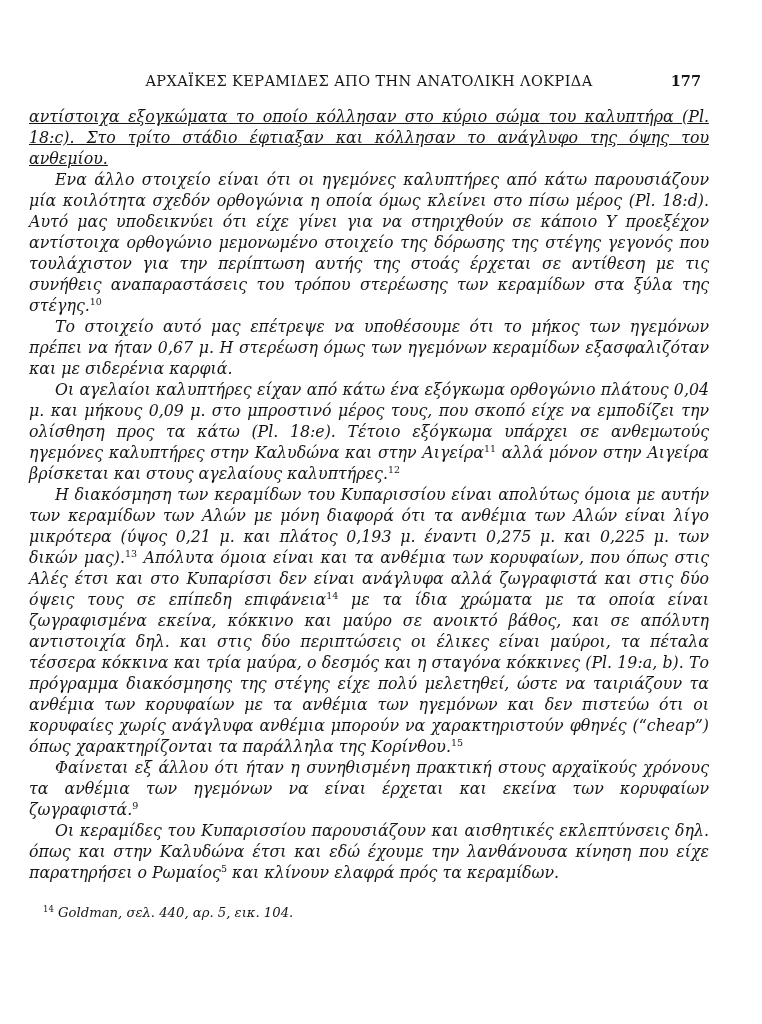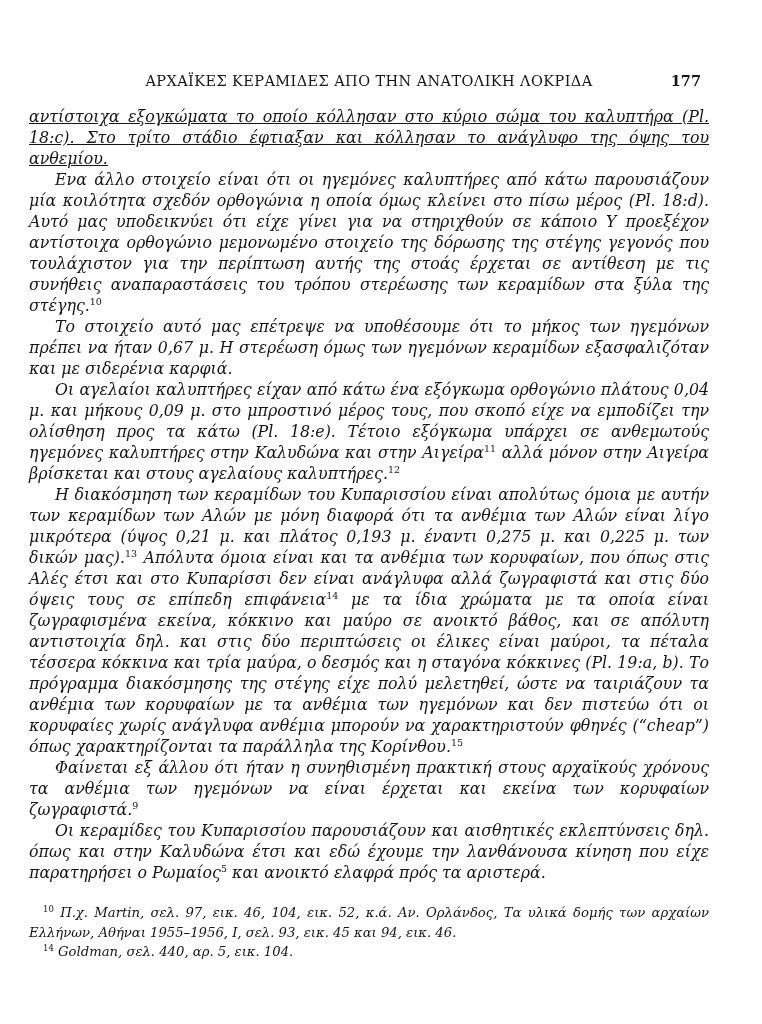--- a/index.html
+++ b/index.html
@@ -86,23 +86,22 @@
     <p><span>Ενα άλλο στοιχείο είναι ότι οι ηγεμόνες καλυπτήρες από κάτω παρουσιάζουν μία κοιλότητα σχεδόν ορθογώνια η οποία όμως κλείνει στο πίσω μέρος (Pl. 18:d). Αυτό μας υποδεικνύει ότι είχε γίνει για να στηριχθούν σε κάποιο Υ προεξέχον αντίστοιχα ορθογώνιο μεμονωμένο στοιχείο της δόρωσης της στέγης γεγονός που τουλάχιστον για την περίπτωση αυτής της στοάς έρχεται σε αντίθεση με τις συνήθεις αναπαραστάσεις του τρόπου στερέωσης των κεραμίδων στα ξύλα της στέγης.</span><sup class="marker">10</sup></p>
 
     <p><span>Το στοιχείο αυτό μας επέτρεψε να υποθέσουμε ότι το μήκος των ηγεμόνων πρέπει να ήταν 0,67 μ. Η στερέωση όμως των ηγεμόνων κεραμίδων εξασφαλιζόταν και με σιδερένια καρφιά.</span></p>
 
     <p><span>Οι αγελαίοι καλυπτήρες είχαν από κάτω ένα εξόγκωμα ορθογώνιο πλάτους 0,04 μ. και μήκους 0,09 μ. στο μπροστινό μέρος τους, που σκοπό είχε να εμποδίζει την ολίσθηση προς τα κάτω (Pl. 18:e). Τέτοιο εξόγκωμα υπάρχει σε ανθεμωτούς ηγεμόνες καλυπτήρες στην Καλυδώνα και στην Αιγείρα</span><sup class="marker">11</sup><span> αλλά μόνον στην Αιγείρα βρίσκεται και στους αγελαίους καλυπτήρες.</span><sup class="marker">12</sup></p>
 
     <p><span>Η διακόσμηση των κεραμίδων του Κυπαρισσίου είναι απολύτως όμοια με αυτήν των κεραμίδων των Αλών με μόνη διαφορά ότι τα ανθέμια των Αλών είναι λίγο μικρότερα (ύψος 0,21 μ. και πλάτος 0,193 μ. έναντι 0,275 μ. και 0,225 μ. των δικών μας).</span><sup class="marker">13</sup><span> Απόλυτα όμοια είναι και τα ανθέμια των κορυφαίων, που όπως στις Αλές έτσι και στο Κυπαρίσσι δεν είναι ανάγλυφα αλλά ζωγραφιστά και στις δύο όψεις τους σε επίπεδη επιφάνεια</span><sup class="marker">14</sup><span> με τα ίδια χρώματα με τα οποία είναι ζωγραφισμένα εκείνα, κόκκινο και μαύρο σε ανοικτό βάθος, και σε απόλυτη αντιστοιχία δηλ. και στις δύο περιπτώσεις οι έλικες είναι μαύροι, τα πέταλα τέσσερα κόκκινα και τρία μαύρα, ο δεσμός και η σταγόνα κόκκινες (Pl. 19:a, b). Το πρόγραμμα διακόσμησης της στέγης είχε πολύ μελετηθεί, ώστε να ταιριάζουν τα ανθέμια των κορυφαίων με τα ανθέμια των ηγεμόνων και δεν πιστεύω ότι οι κορυφαίες χωρίς ανάγλυφα ανθέμια μπορούν να χαρακτηριστούν φθηνές (“cheap”) όπως χαρακτηρίζονται τα παράλληλα της Κορίνθου.</span><sup class="marker">15</sup></p>
 
     <p><span>Φαίνεται εξ άλλου ότι ήταν η συνηθισμένη πρακτική στους αρχαϊκούς χρόνους τα ανθέμια των ηγεμόνων να είναι έρχεται και εκείνα των κορυφαίων ζωγραφιστά.</span><sup class="marker">9</sup></p>
 
-    <p><span>Οι κεραμίδες του Κυπαρισσίου παρουσιάζουν και αισθητικές εκλεπτύνσεις δηλ. όπως και στην Καλυδώνα έτσι και εδώ έχουμε την λανθάνουσα κίνηση που είχε παρατηρήσει ο Ρωμαίος</span><sup class="marker">5</sup><span> και ανοικτό ελαφρά πρός τα αριστερά.</span></p>
+    <p><span>Οι κεραμίδες του Κυπαρισσίου παρουσιάζουν και αισθητικές εκλεπτύνσεις δηλ. όπως και στην Καλυδώνα έτσι και εδώ έχουμε την λανθάνουσα κίνηση που είχε παρατηρήσει ο Ρωμαίος</span><sup class="marker">5</sup><span> και κλίνουν ελαφρά πρός τα κεραμίδων.</span></p>
 
   </div>
 
   <div class="footnotes">
-    <p><sup class="marker">10</sup><span> Π.χ. Martin, σελ. 97, εικ. 46, 104, εικ. 52, κ.ά. Αν. Ορλάνδος, Τα υλικά δομής των αρχαίων Ελλήνων, Αθήναι 1955–1956, I, σελ. 93, εικ. 45 και 94, εικ. 46.</span></p>
     <p><sup class="marker">14</sup><span> Goldman, σελ. 440, αρ. 5, εικ. 104.</span></p>
 
   </div>
 
 </div>
 
 </body></html>

